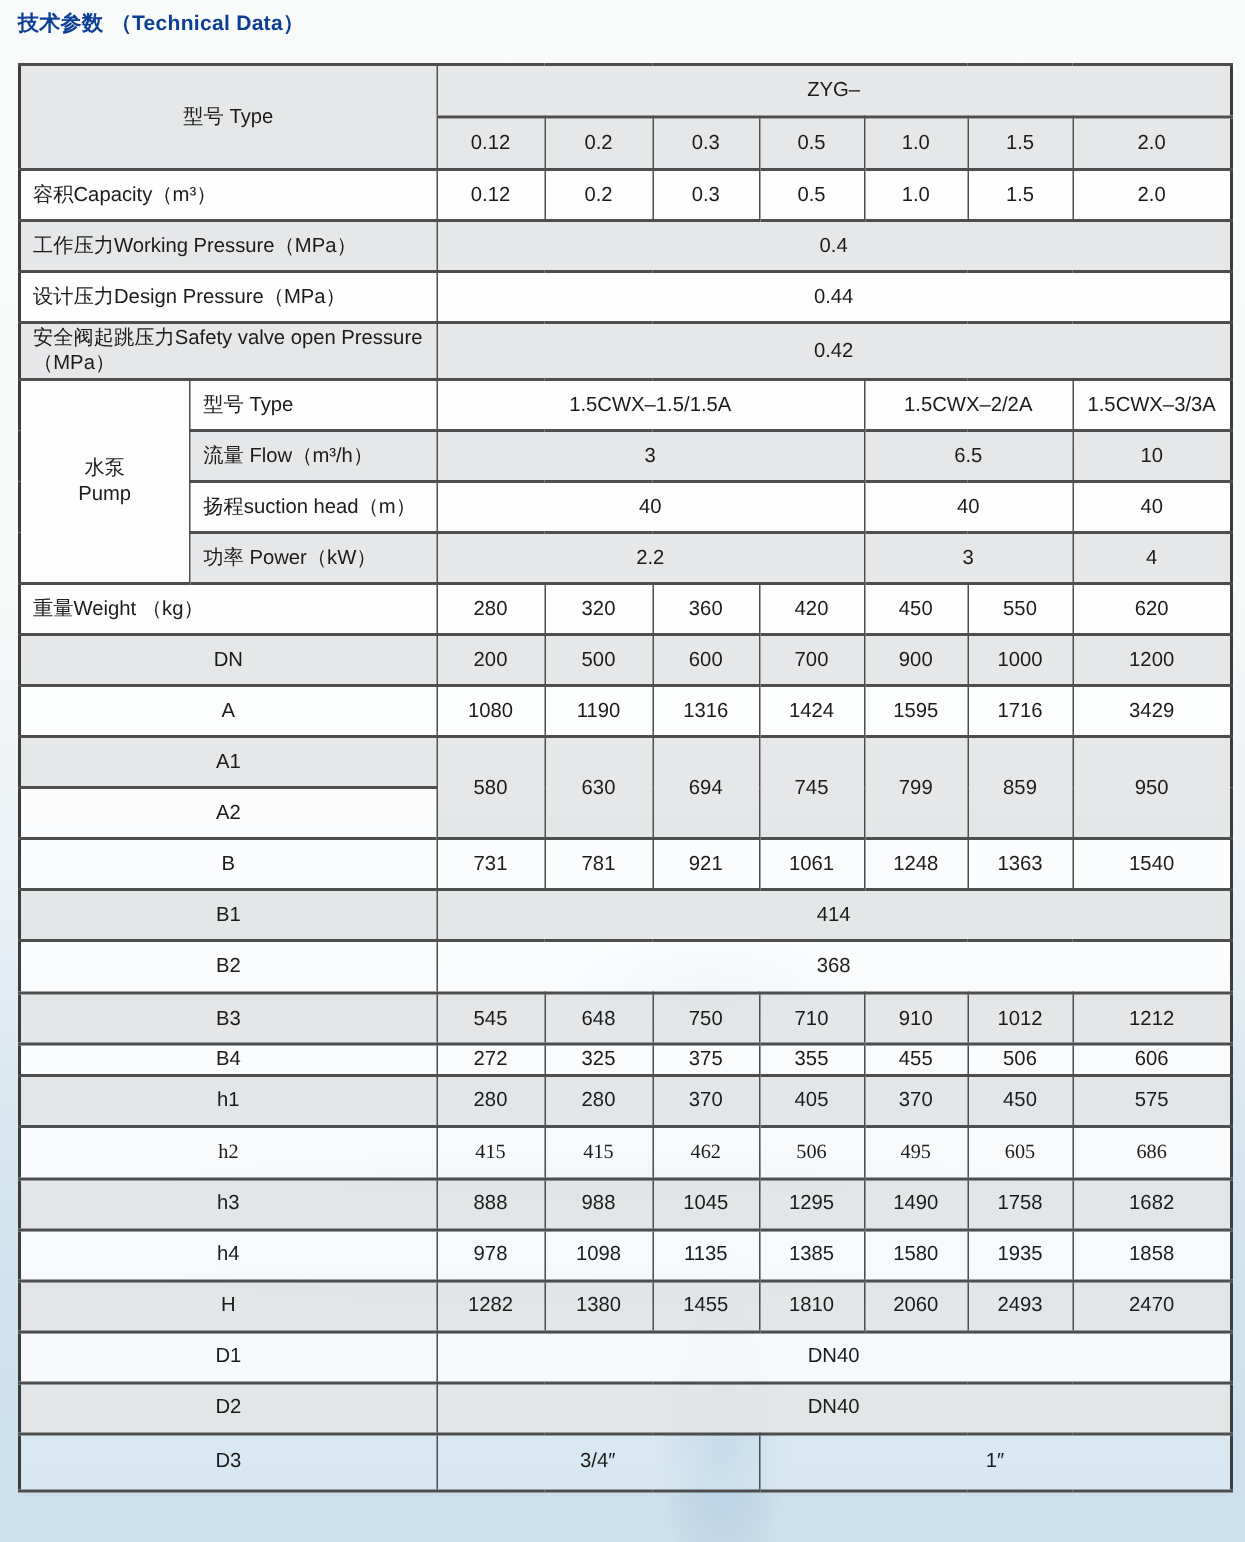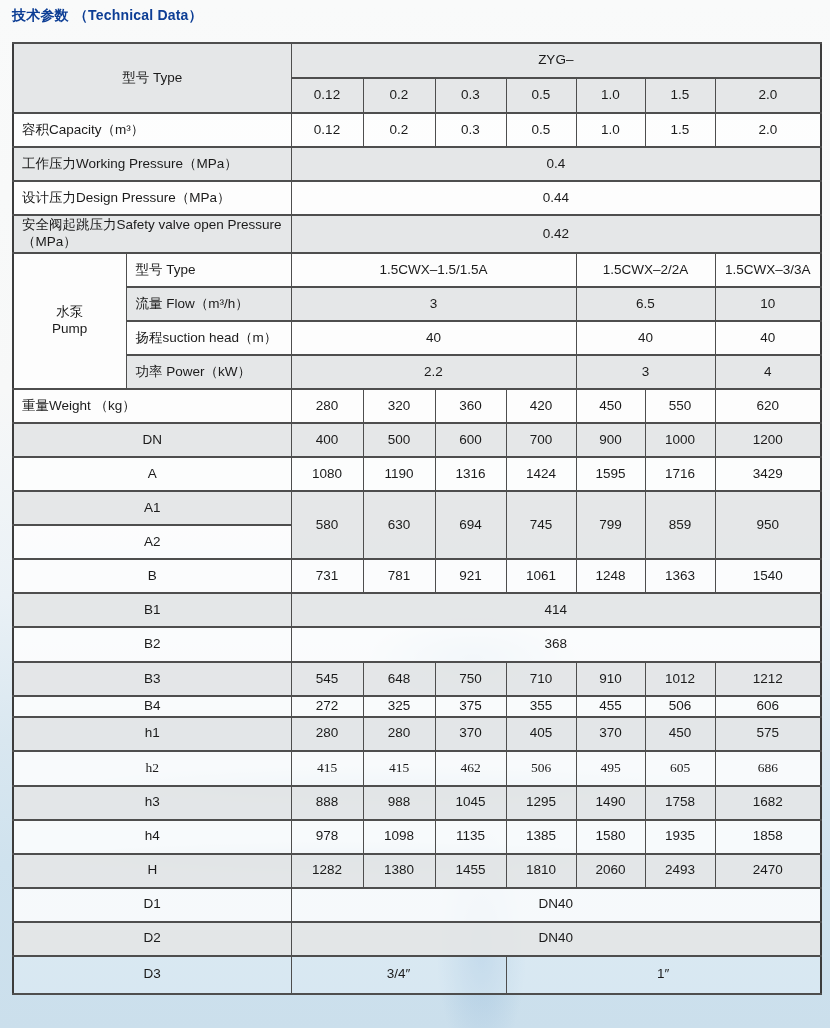--- a/index.html
+++ b/index.html
@@ -130,21 +130,21 @@
         <td class="white">280</td>
         <td class="white">320</td>
         <td class="white">360</td>
         <td class="white">420</td>
         <td class="white">450</td>
         <td class="white">550</td>
         <td class="white">620</td>
       </tr>
       <tr style="height: 34px;">
         <td colspan="2" class="gray label">DN</td>
-        <td class="gray">400</td>
+        <td class="gray">200</td>
         <td class="gray">500</td>
         <td class="gray">600</td>
         <td class="gray">700</td>
         <td class="gray">900</td>
         <td class="gray">1000</td>
         <td class="gray">1200</td>
       </tr>
       <tr style="height: 34px;">
         <td colspan="2" class="white label">A</td>
         <td class="white">1080</td>

